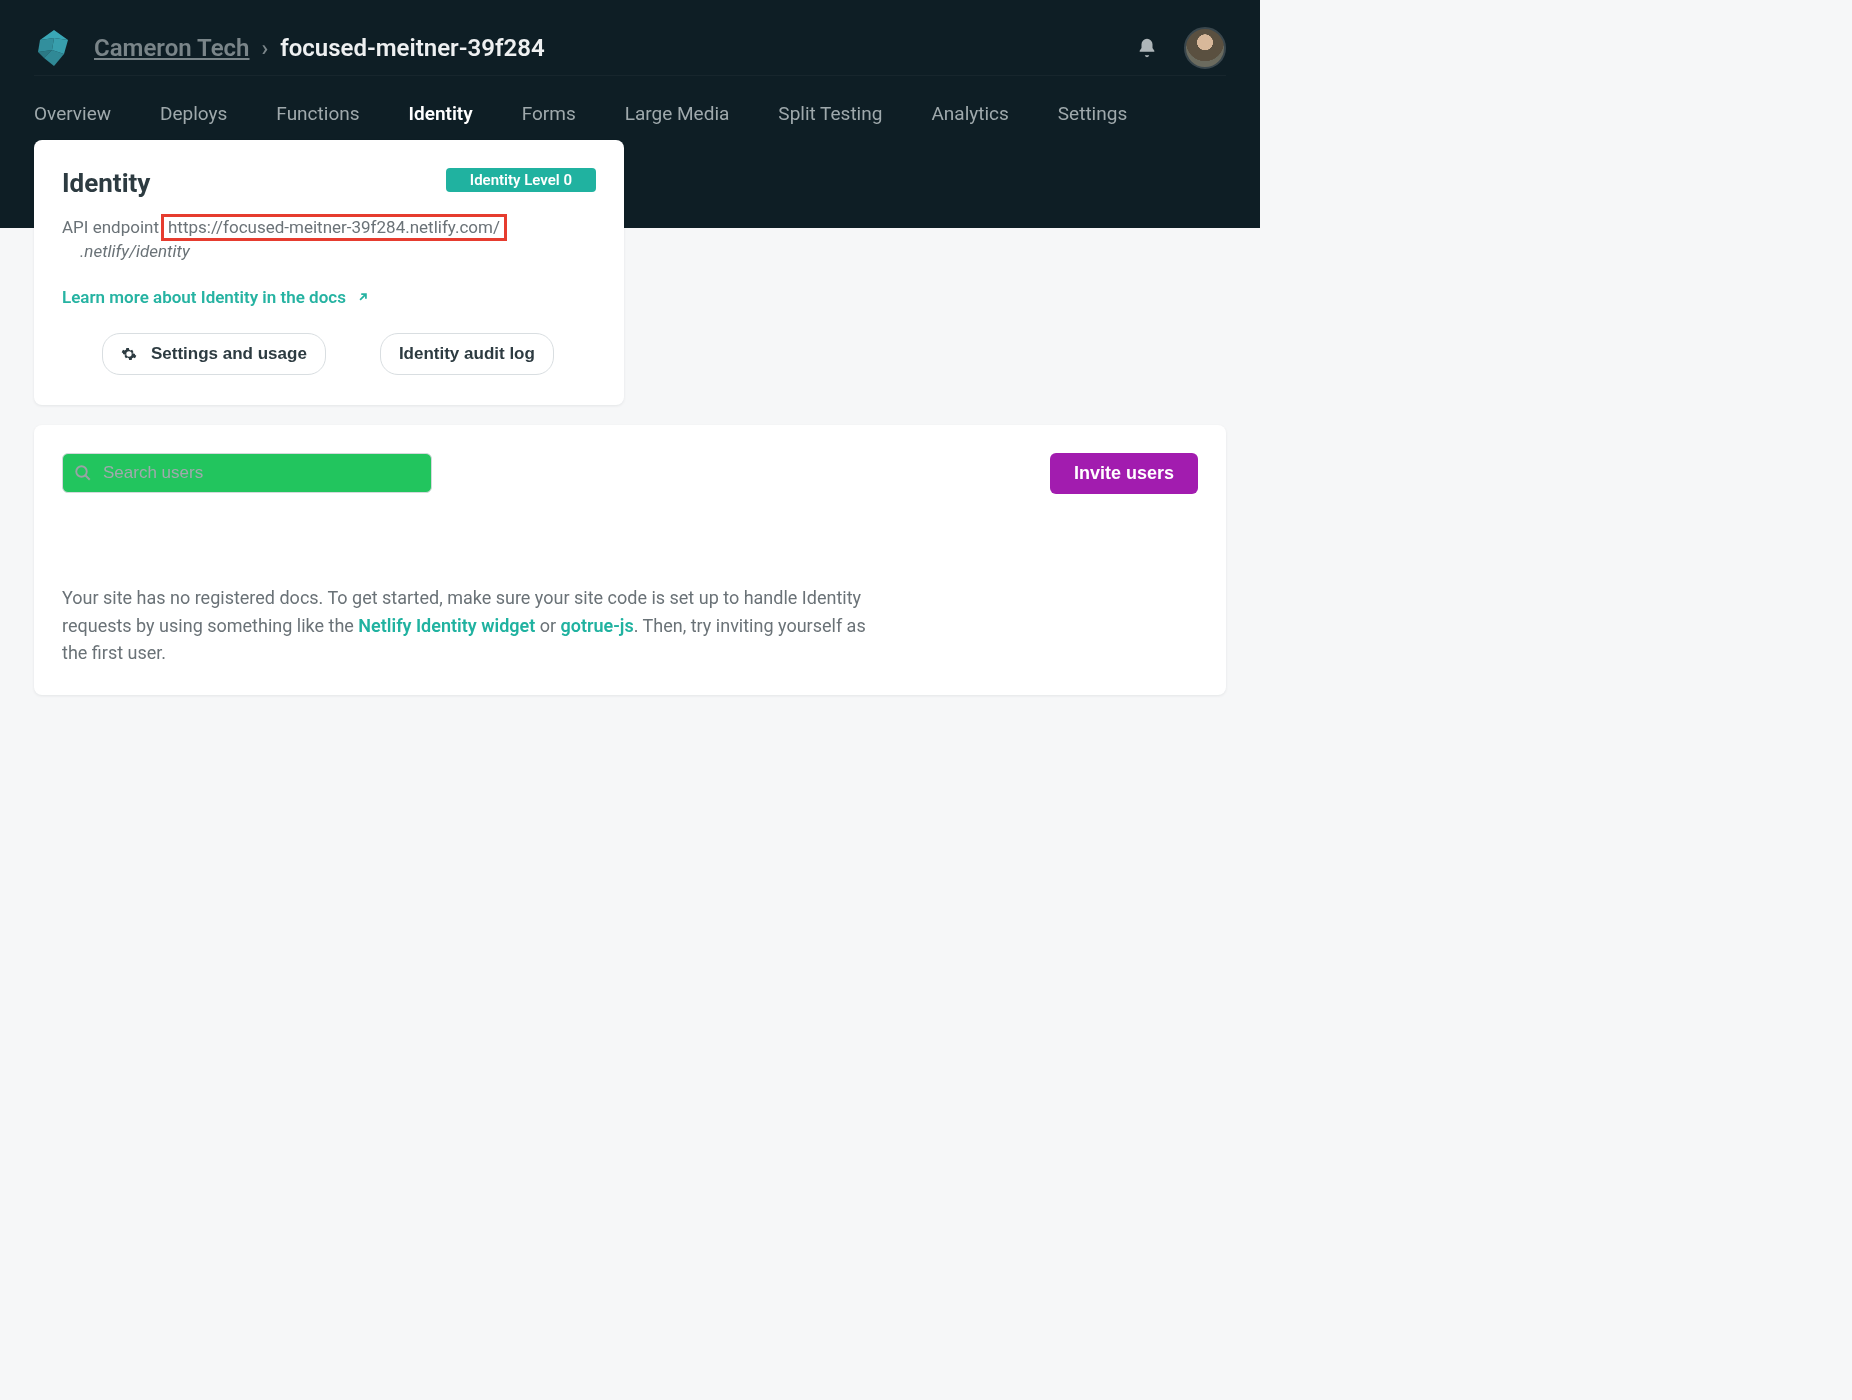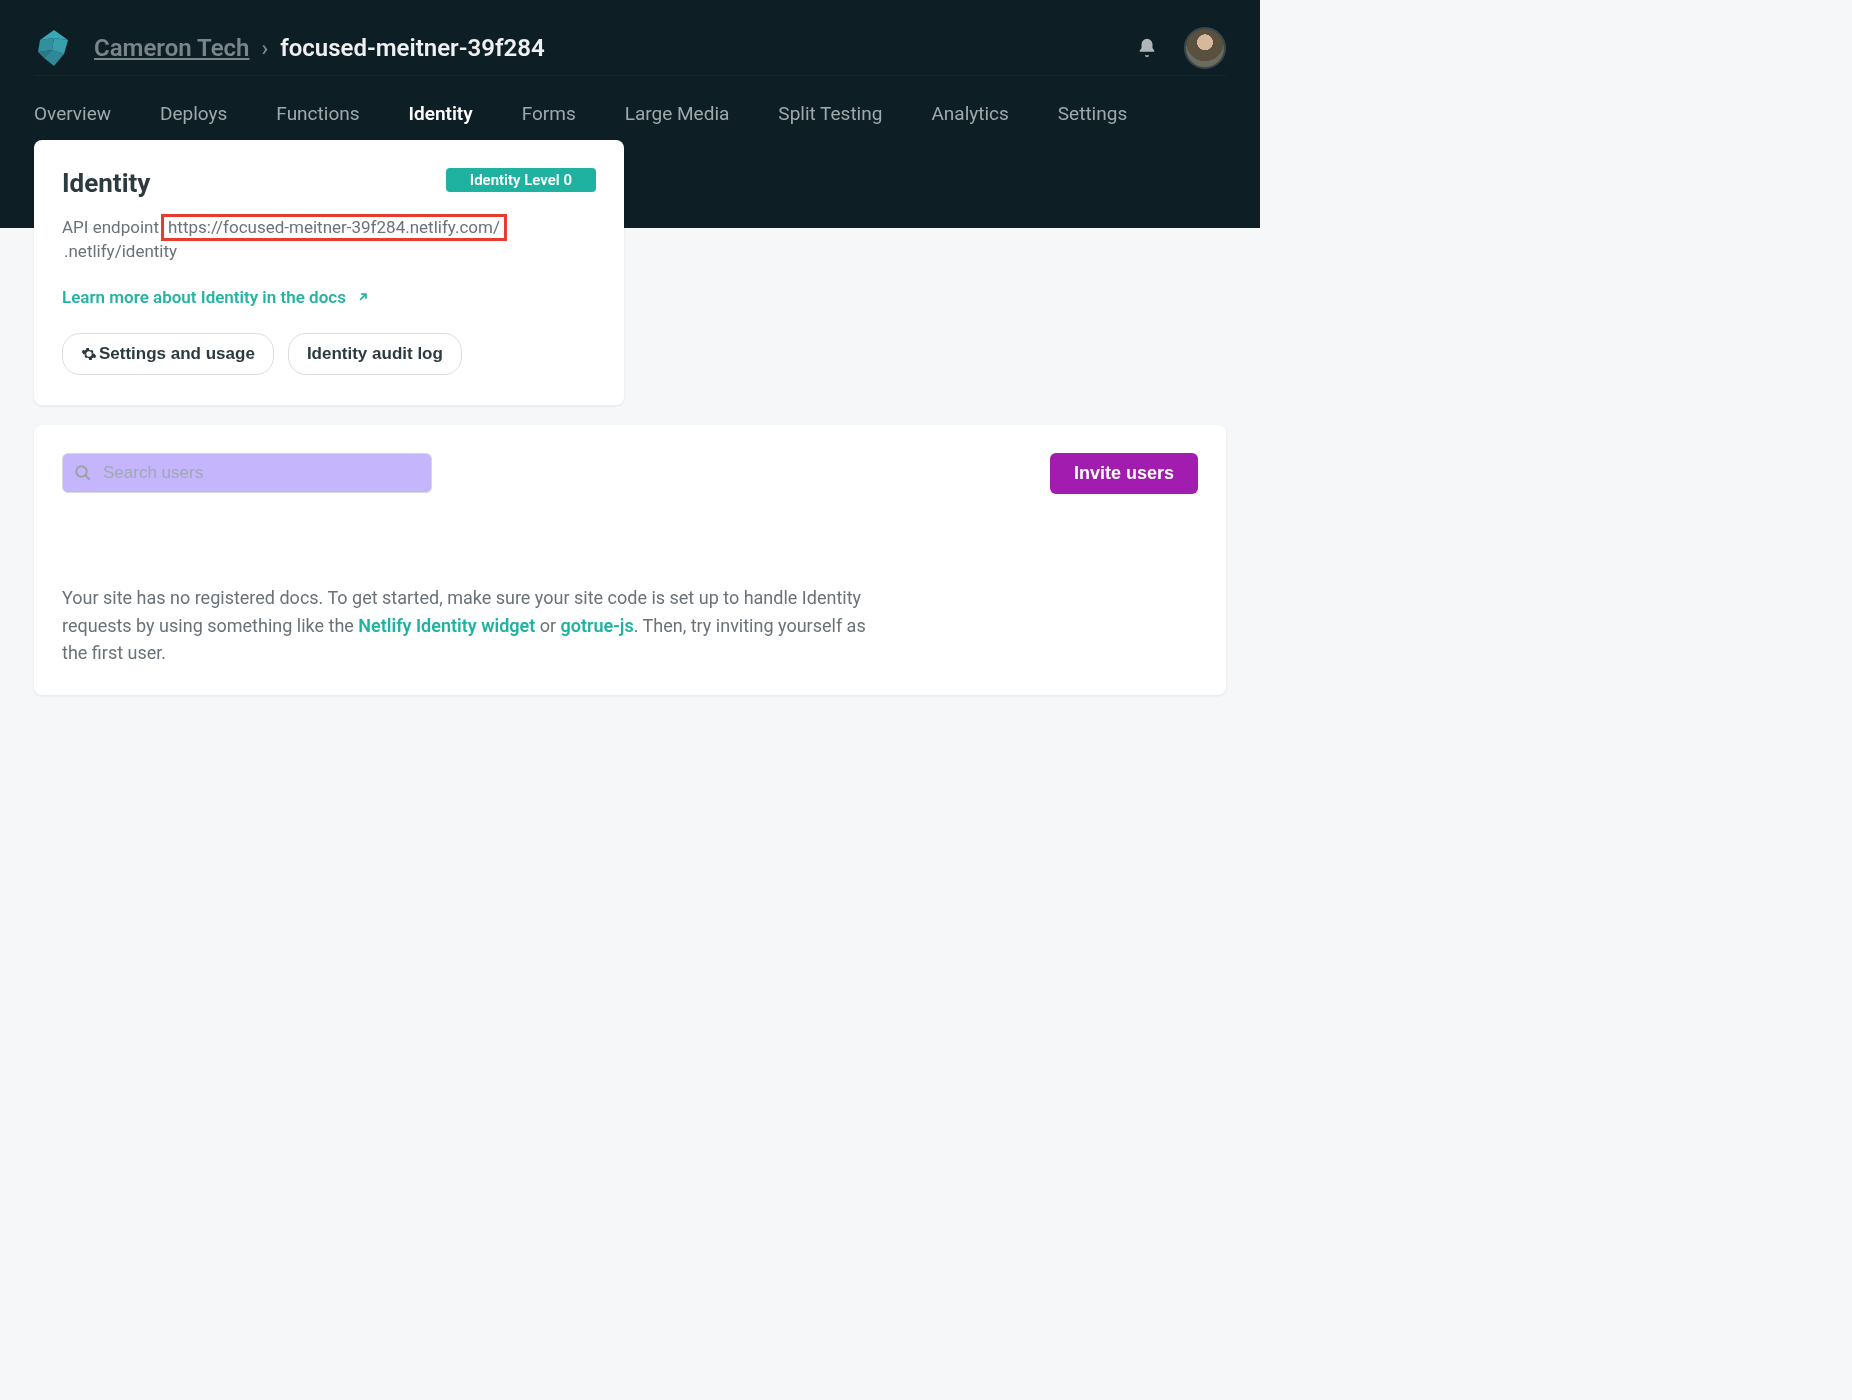--- a/index.html
+++ b/index.html
@@ -97,21 +97,21 @@
       align-items: center;
       flex-wrap: wrap;
     }
     .api-label { margin-right: 2px; }
     .highlight-box {
       border: 3px solid #e63c2f;
       padding: 1px 4px;
       color: #6a7277;
       line-height: 1.1;
     }
-    .api-suffix { margin-left: 2px; }
+    .api-suffix { margin-left: 18px; font-style: italic; }
     .docs-link {
       display: inline-flex;
       align-items: center;
       gap: 10px;
       margin-top: 26px;
       color: #26b3a2;
       font-size: 17px;
       font-weight: 600;
       text-decoration: none;
       cursor: pointer;
@@ -125,21 +125,22 @@
       background: #fff;
       border: 1px solid #d9dee1;
       border-radius: 18px;
       padding: 10px 18px;
       font-size: 17px;
       font-weight: 600;
       color: #2d3b41;
       cursor: pointer;
       display: inline-flex;
       align-items: center;
-      gap: 2px;
+      gap: 14px;
+      margin-left: 40px;
     }
 
     .users-card {
       margin-top: 20px;
       padding: 28px;
     }
     .users-top {
       display: flex;
       justify-content: space-between;
       align-items: center;
@@ -150,21 +151,21 @@
       flex: 0 0 370px;
     }
     .search-input {
       width: 100%;
       height: 40px;
       border: 1px solid #d4d9dc;
       border-radius: 6px;
       padding: 0 12px 0 40px;
       font-size: 17px;
       color: #2d3b41;
-      background: #c4b5fd;
+      background: #22c55e;
     }
     .search-input::placeholder { color: #a1a9ad; }
     .search-icon-pos {
       position: absolute;
       left: 12px;
       top: 50%;
       transform: translateY(-50%);
       color: #9aa2a6;
     }
     .btn-primary {

